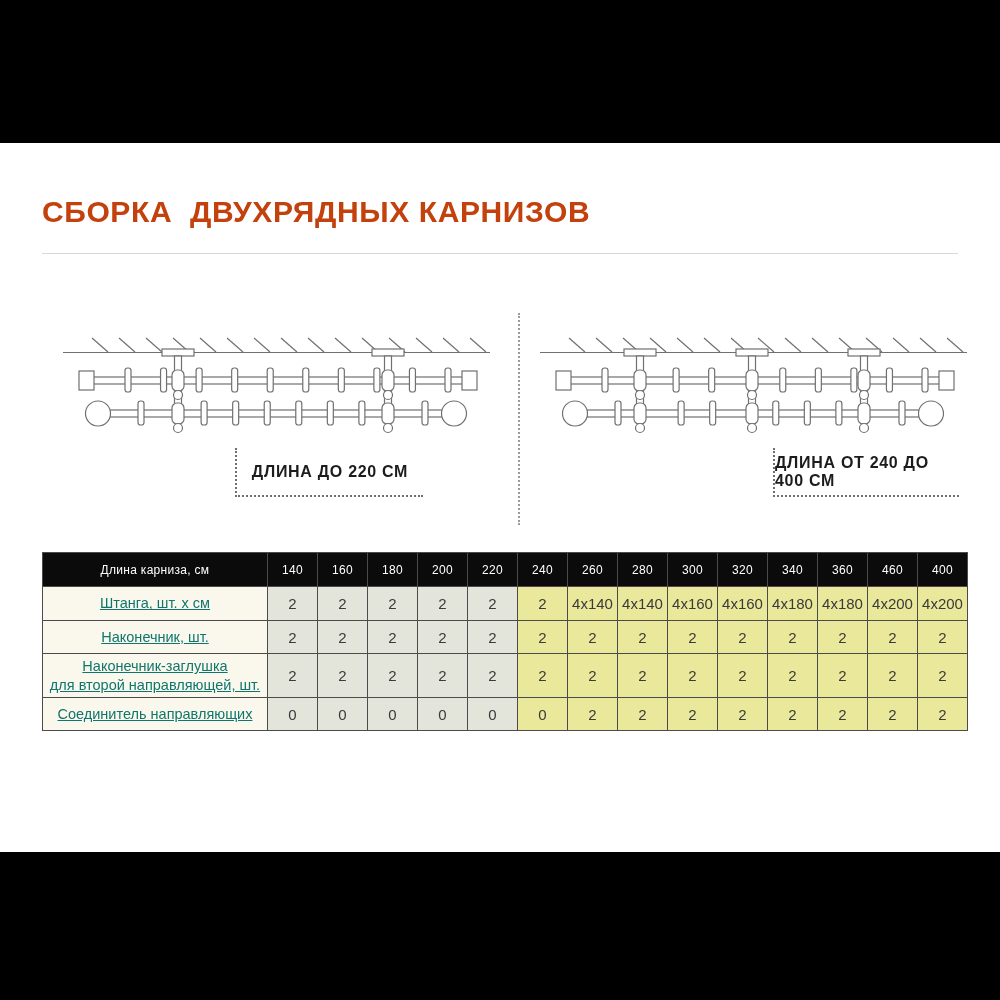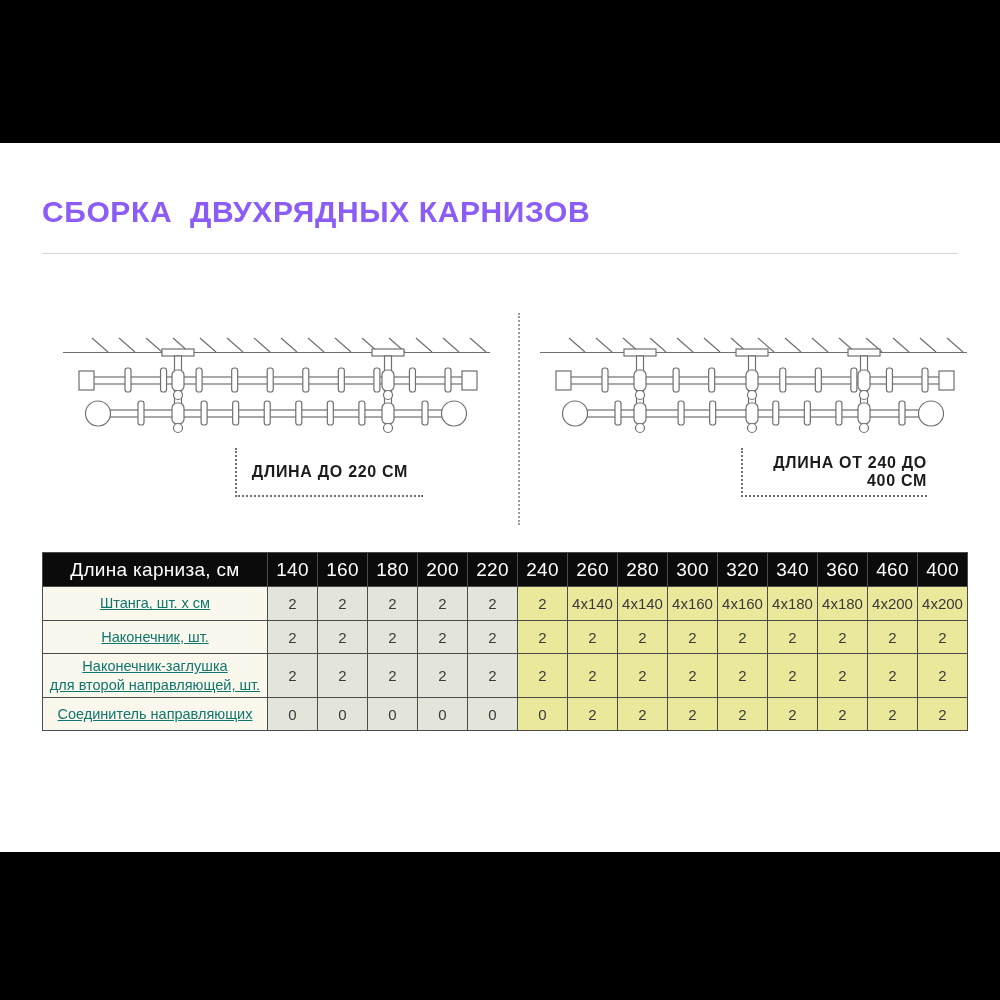--- a/index.html
+++ b/index.html
@@ -4,42 +4,42 @@
 <style>
   html,body{margin:0;padding:0;background:#222;}
   .canvas{position:relative;width:1000px;height:1000px;background:#fff;overflow:hidden;
           font-family:"Liberation Sans",sans-serif;}
   .band{position:absolute;left:0;width:1000px;background:#000;}
   .band.top{top:0;height:143px;}
   .band.bottom{top:852px;height:148px;}
   .content{position:absolute;top:143px;left:0;width:1000px;height:709px;background:#fff;}
 
   .page-title{position:absolute;left:42px;top:52px;margin:0;font-size:30px;font-weight:700;
-              color:#8b5cf6;letter-spacing:.6px;white-space:pre;}
+              color:#c2410c;letter-spacing:.6px;white-space:pre;}
   .title-rule{position:absolute;left:42px;top:110px;width:916px;height:0;border:none;
               border-top:1px solid #d8d8d8;margin:0;}
 
   .svg-d{position:absolute;top:178px;width:445px;height:128px;}
   #svg-0{left:53px;}
   #svg-1{left:530px;}
   .separator{position:absolute;left:518px;top:170px;height:212px;width:0;
              border-left:2px dotted #9a9a9a;}
 
   .dim-label{position:absolute;top:305px;height:47px;border-left:2px dotted #6f6f6f;
              border-bottom:2px dotted #6f6f6f;display:flex;align-items:center;justify-content:center;
              font-weight:700;font-size:16px;letter-spacing:.7px;color:#1c1c1c;}
   #label-0{left:235px;width:186px;}
-  #label-1{left:741px;width:184px;text-align:right;}
+  #label-1{left:773px;width:184px;}
 
   table.parts{position:absolute;left:42px;top:409px;width:925px;border-collapse:collapse;
               table-layout:fixed;}
   table.parts th,table.parts td{border:1px solid #4b4b4b;text-align:center;vertical-align:middle;
               padding:0;overflow:hidden;}
   table.parts thead th{background:var(--header-bg,#0b0b0b);color:var(--header-text,#fff);
-              font-weight:400;font-size:19px;height:33px;letter-spacing:.3px;}
+              font-weight:400;font-size:12px;height:33px;letter-spacing:.3px;}
   td.row-label{background:var(--label-bg,#faf8ec);font-size:14.5px;color:#0f766e;
               padding:2px 6px;white-space:pre-line;line-height:1.25;text-decoration:underline;}
   td.g1{background:var(--g1-bg,#e3e5da);}
   td.g2{background:var(--g2-bg,#eae89b);}
   td.val{font-size:15px;color:var(--cell-text,#3a3a3a);}
 </style>
 </head>
 <body>
 
 <div class="canvas">

